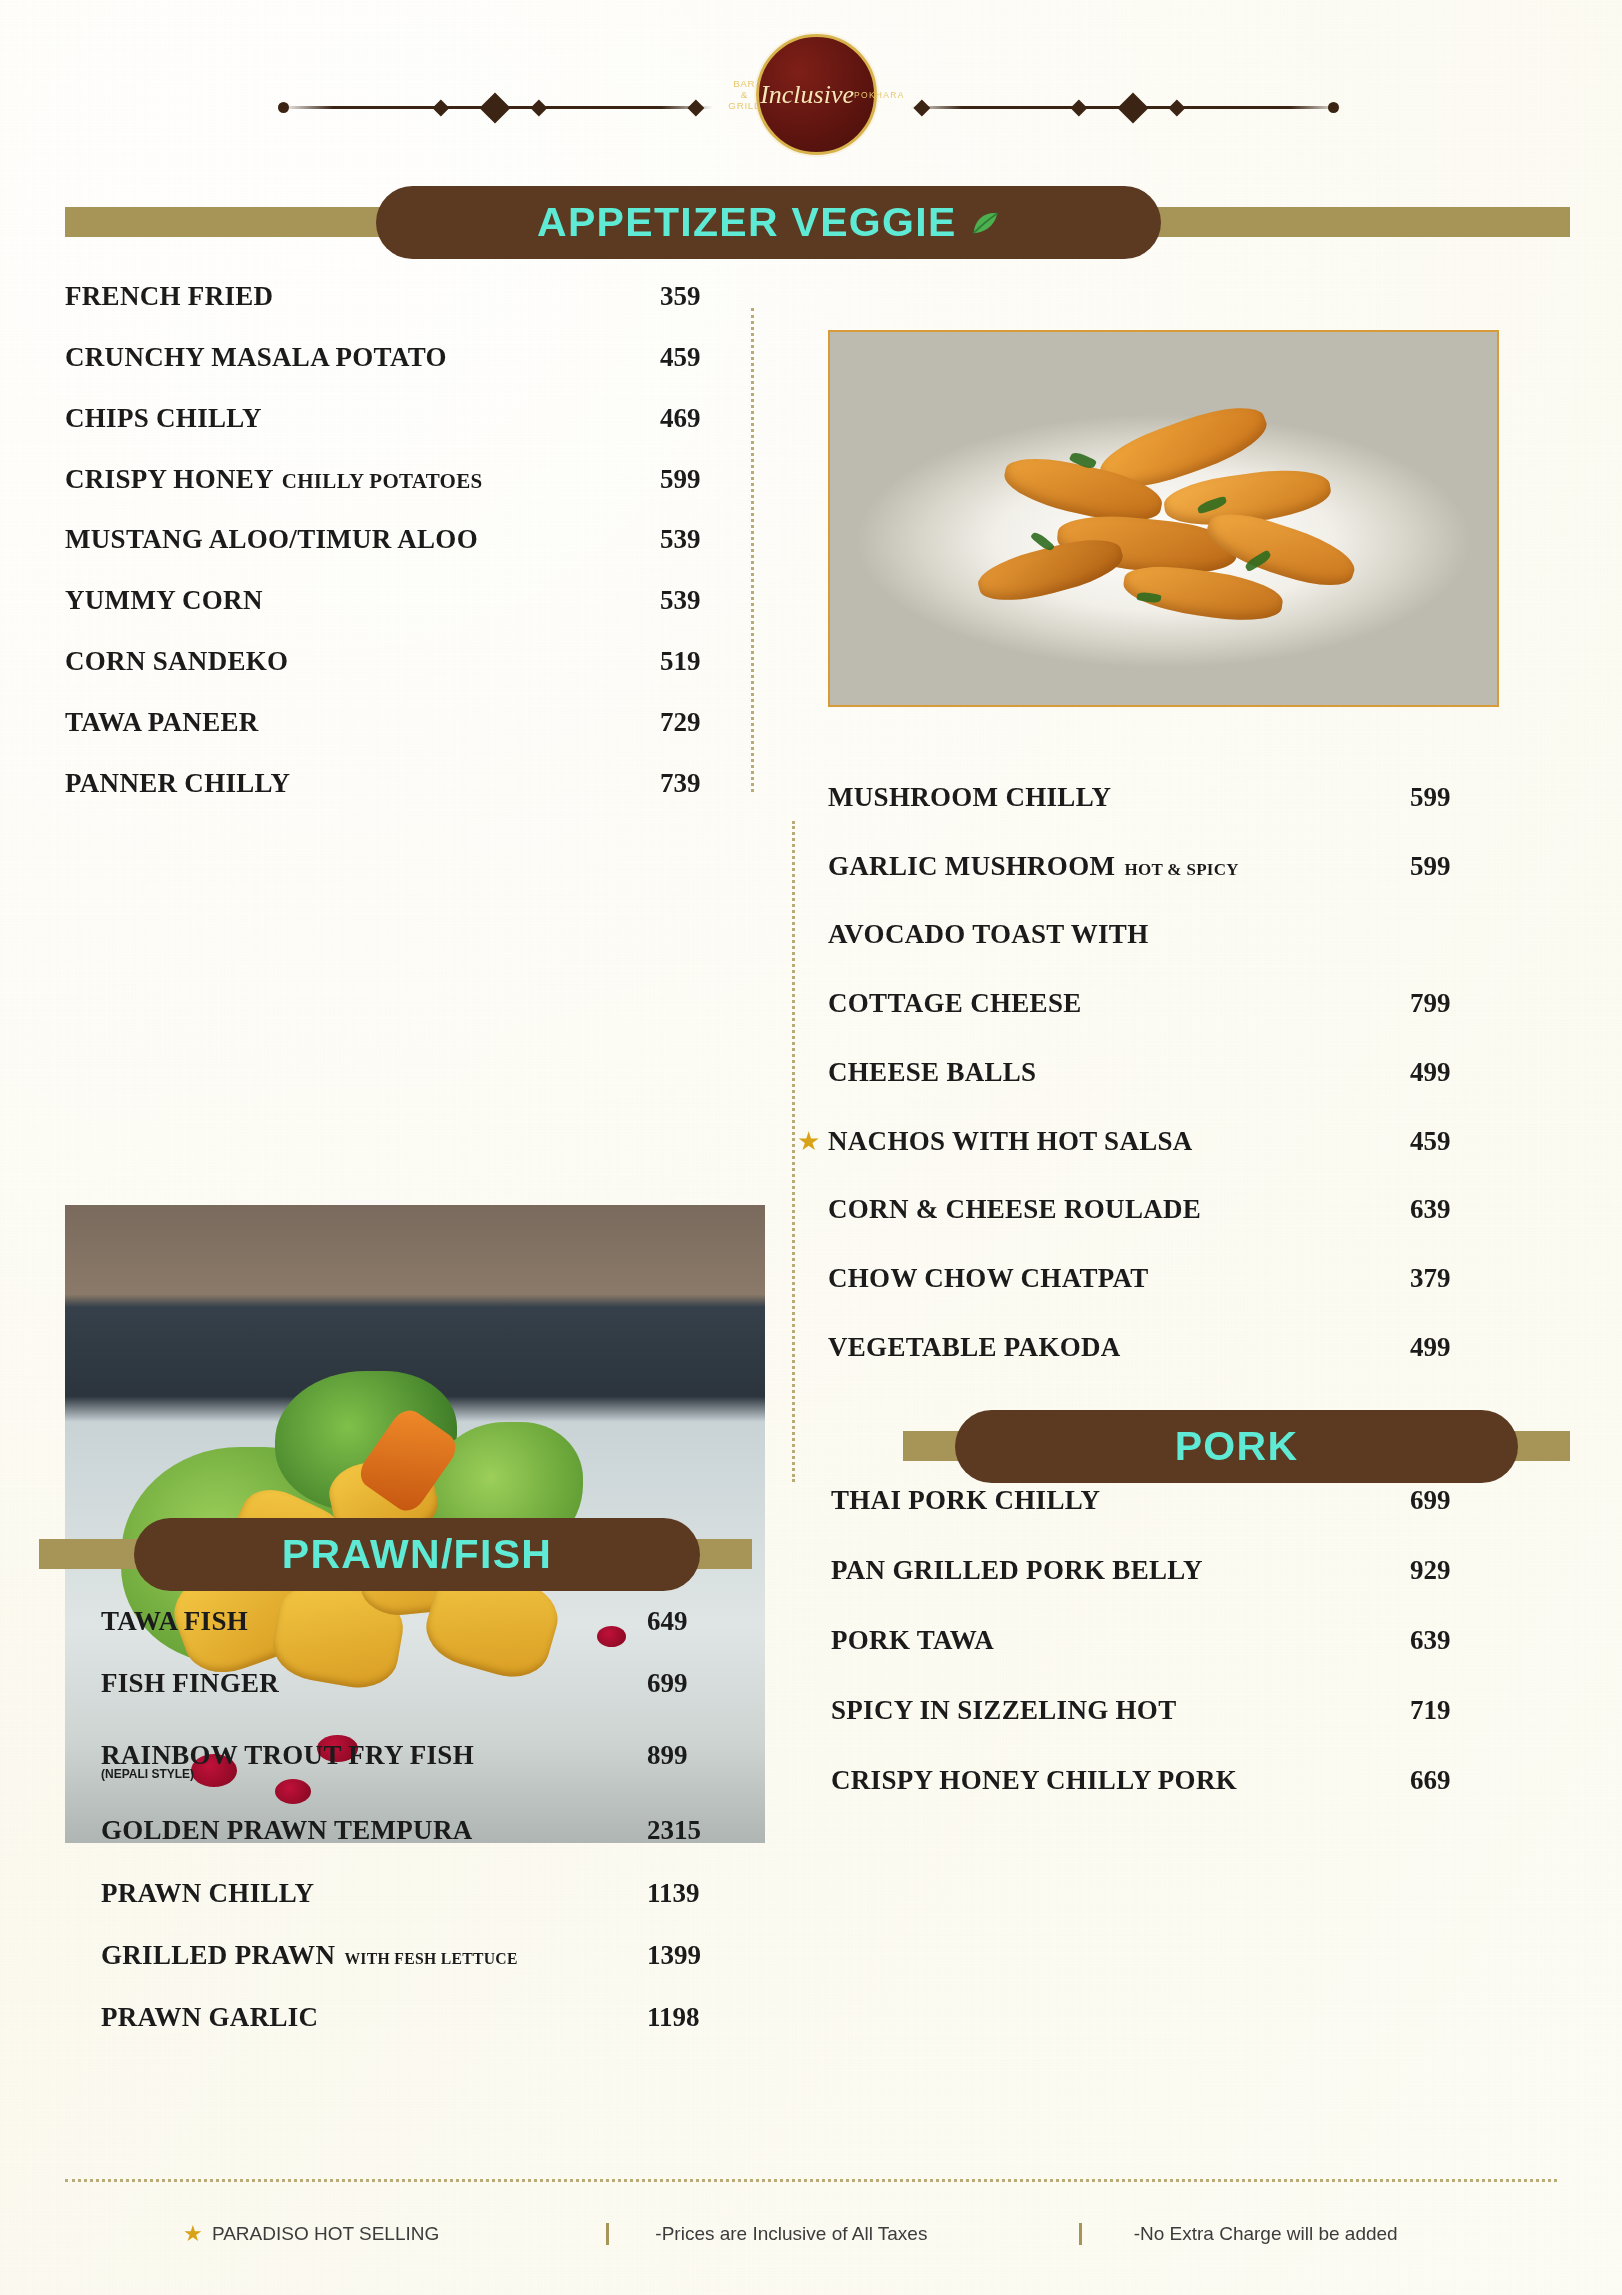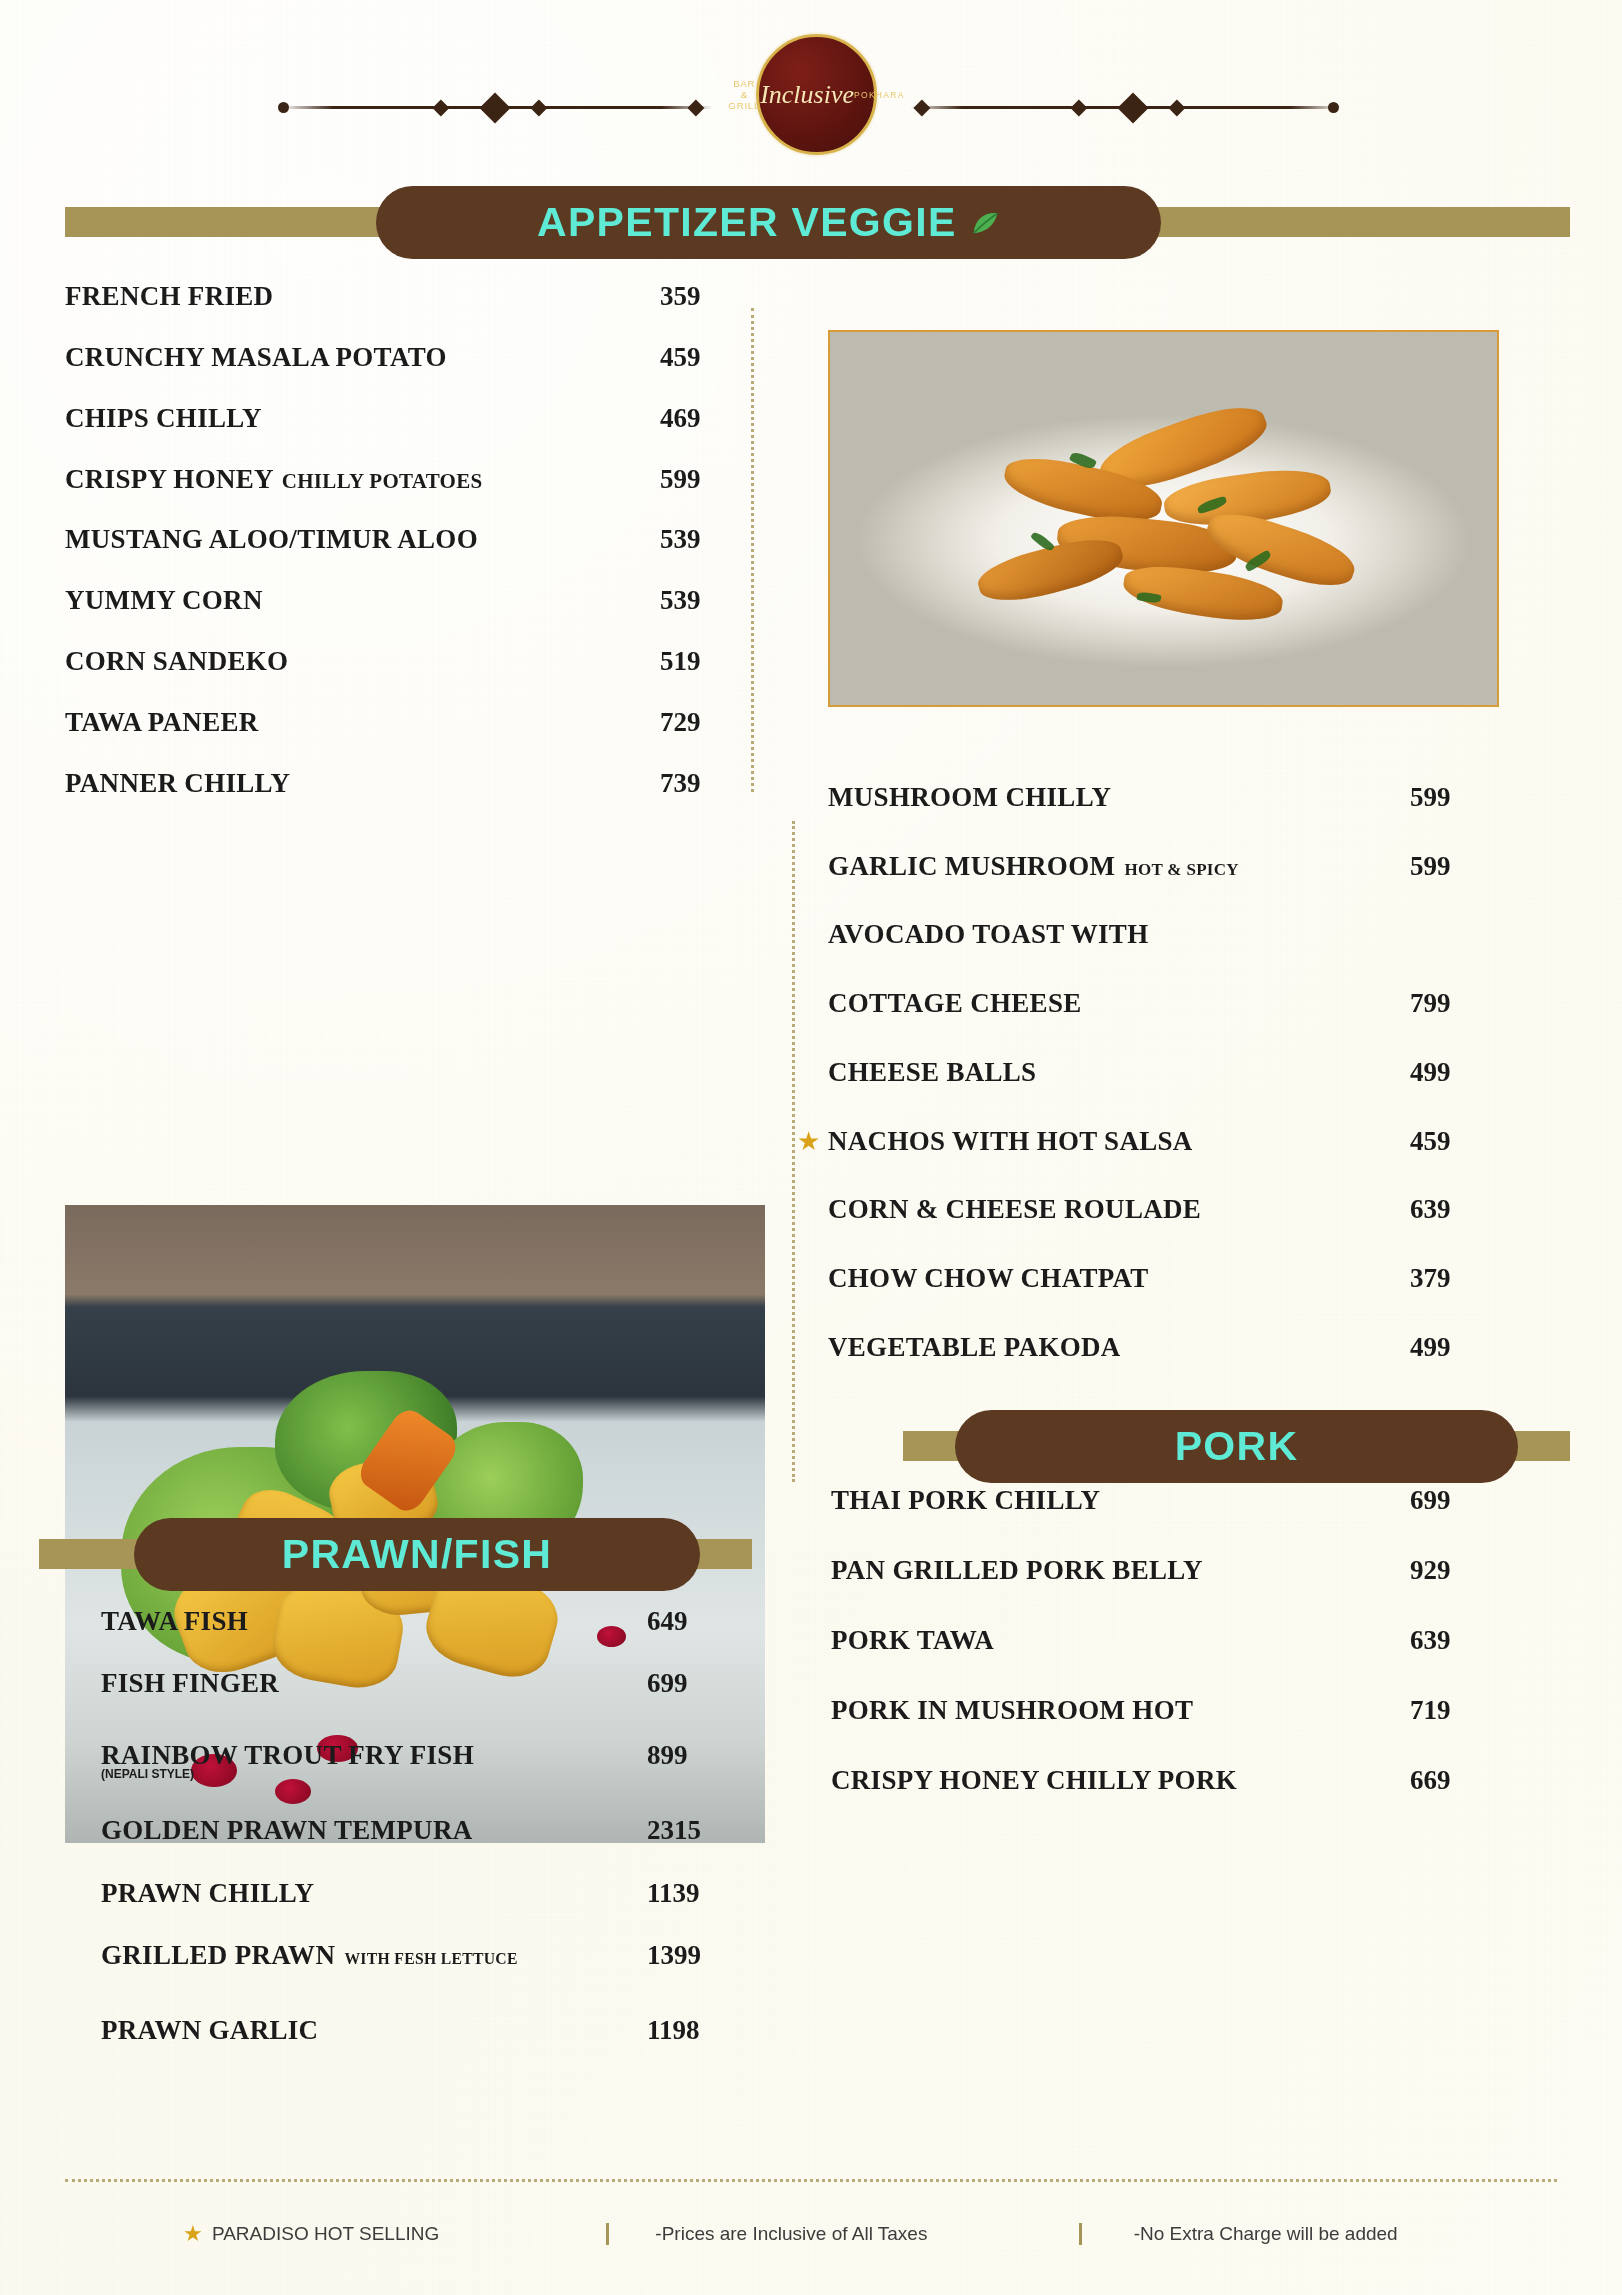--- a/index.html
+++ b/index.html
@@ -468,21 +468,21 @@
     </div>
     <div class="menu-row" style="top:70px; position:absolute;">
       <span class="m-name">PAN GRILLED PORK BELLY</span>
       <span class="m-price" style="left:579px;">929</span>
     </div>
     <div class="menu-row" style="top:140px; position:absolute;">
       <span class="m-name">PORK TAWA</span>
       <span class="m-price" style="left:579px;">639</span>
     </div>
     <div class="menu-row" style="top:210px; position:absolute;">
-      <span class="m-name">PORK IN MUSHROOM HOT</span>
+      <span class="m-name">SPICY IN SIZZELING HOT</span>
       <span class="m-price" style="left:579px;">719</span>
     </div>
     <div class="menu-row" style="top:280px; position:absolute;">
       <span class="m-name">CRISPY HONEY CHILLY PORK</span>
       <span class="m-price" style="left:579px;">669</span>
     </div>
   </div>
 
   <div class="banner" style="left:39px; top:1518px; width:713px;">
     <div class="bar"></div>
@@ -511,21 +511,21 @@
     </div>
     <div class="menu-row" style="top:272px; position:absolute;">
       <span class="m-name">PRAWN CHILLY</span>
       <span class="m-price" style="left:546px;">1139</span>
     </div>
     <div class="menu-row" style="top:334px; position:absolute;">
       <span class="m-name">GRILLED PRAWN</span>
       <span class="m-name m-sub2" style="margin-left:9.2px; font-size:15.7px;">WITH FESH LETTUCE</span>
       <span class="m-price" style="left:546px;">1399</span>
     </div>
-    <div class="menu-row" style="top:409px; position:absolute;">
+    <div class="menu-row" style="top:396px; position:absolute;">
       <span class="m-name">PRAWN GARLIC</span>
       <span class="m-price" style="left:546px;">1198</span>
     </div>
   </div>
 
   <div class="footer-dots"></div>
   <div class="footer">
     <div class="footer-cell f1">
       <span class="footer-star">★</span>
       <span>PARADISO HOT SELLING</span>

